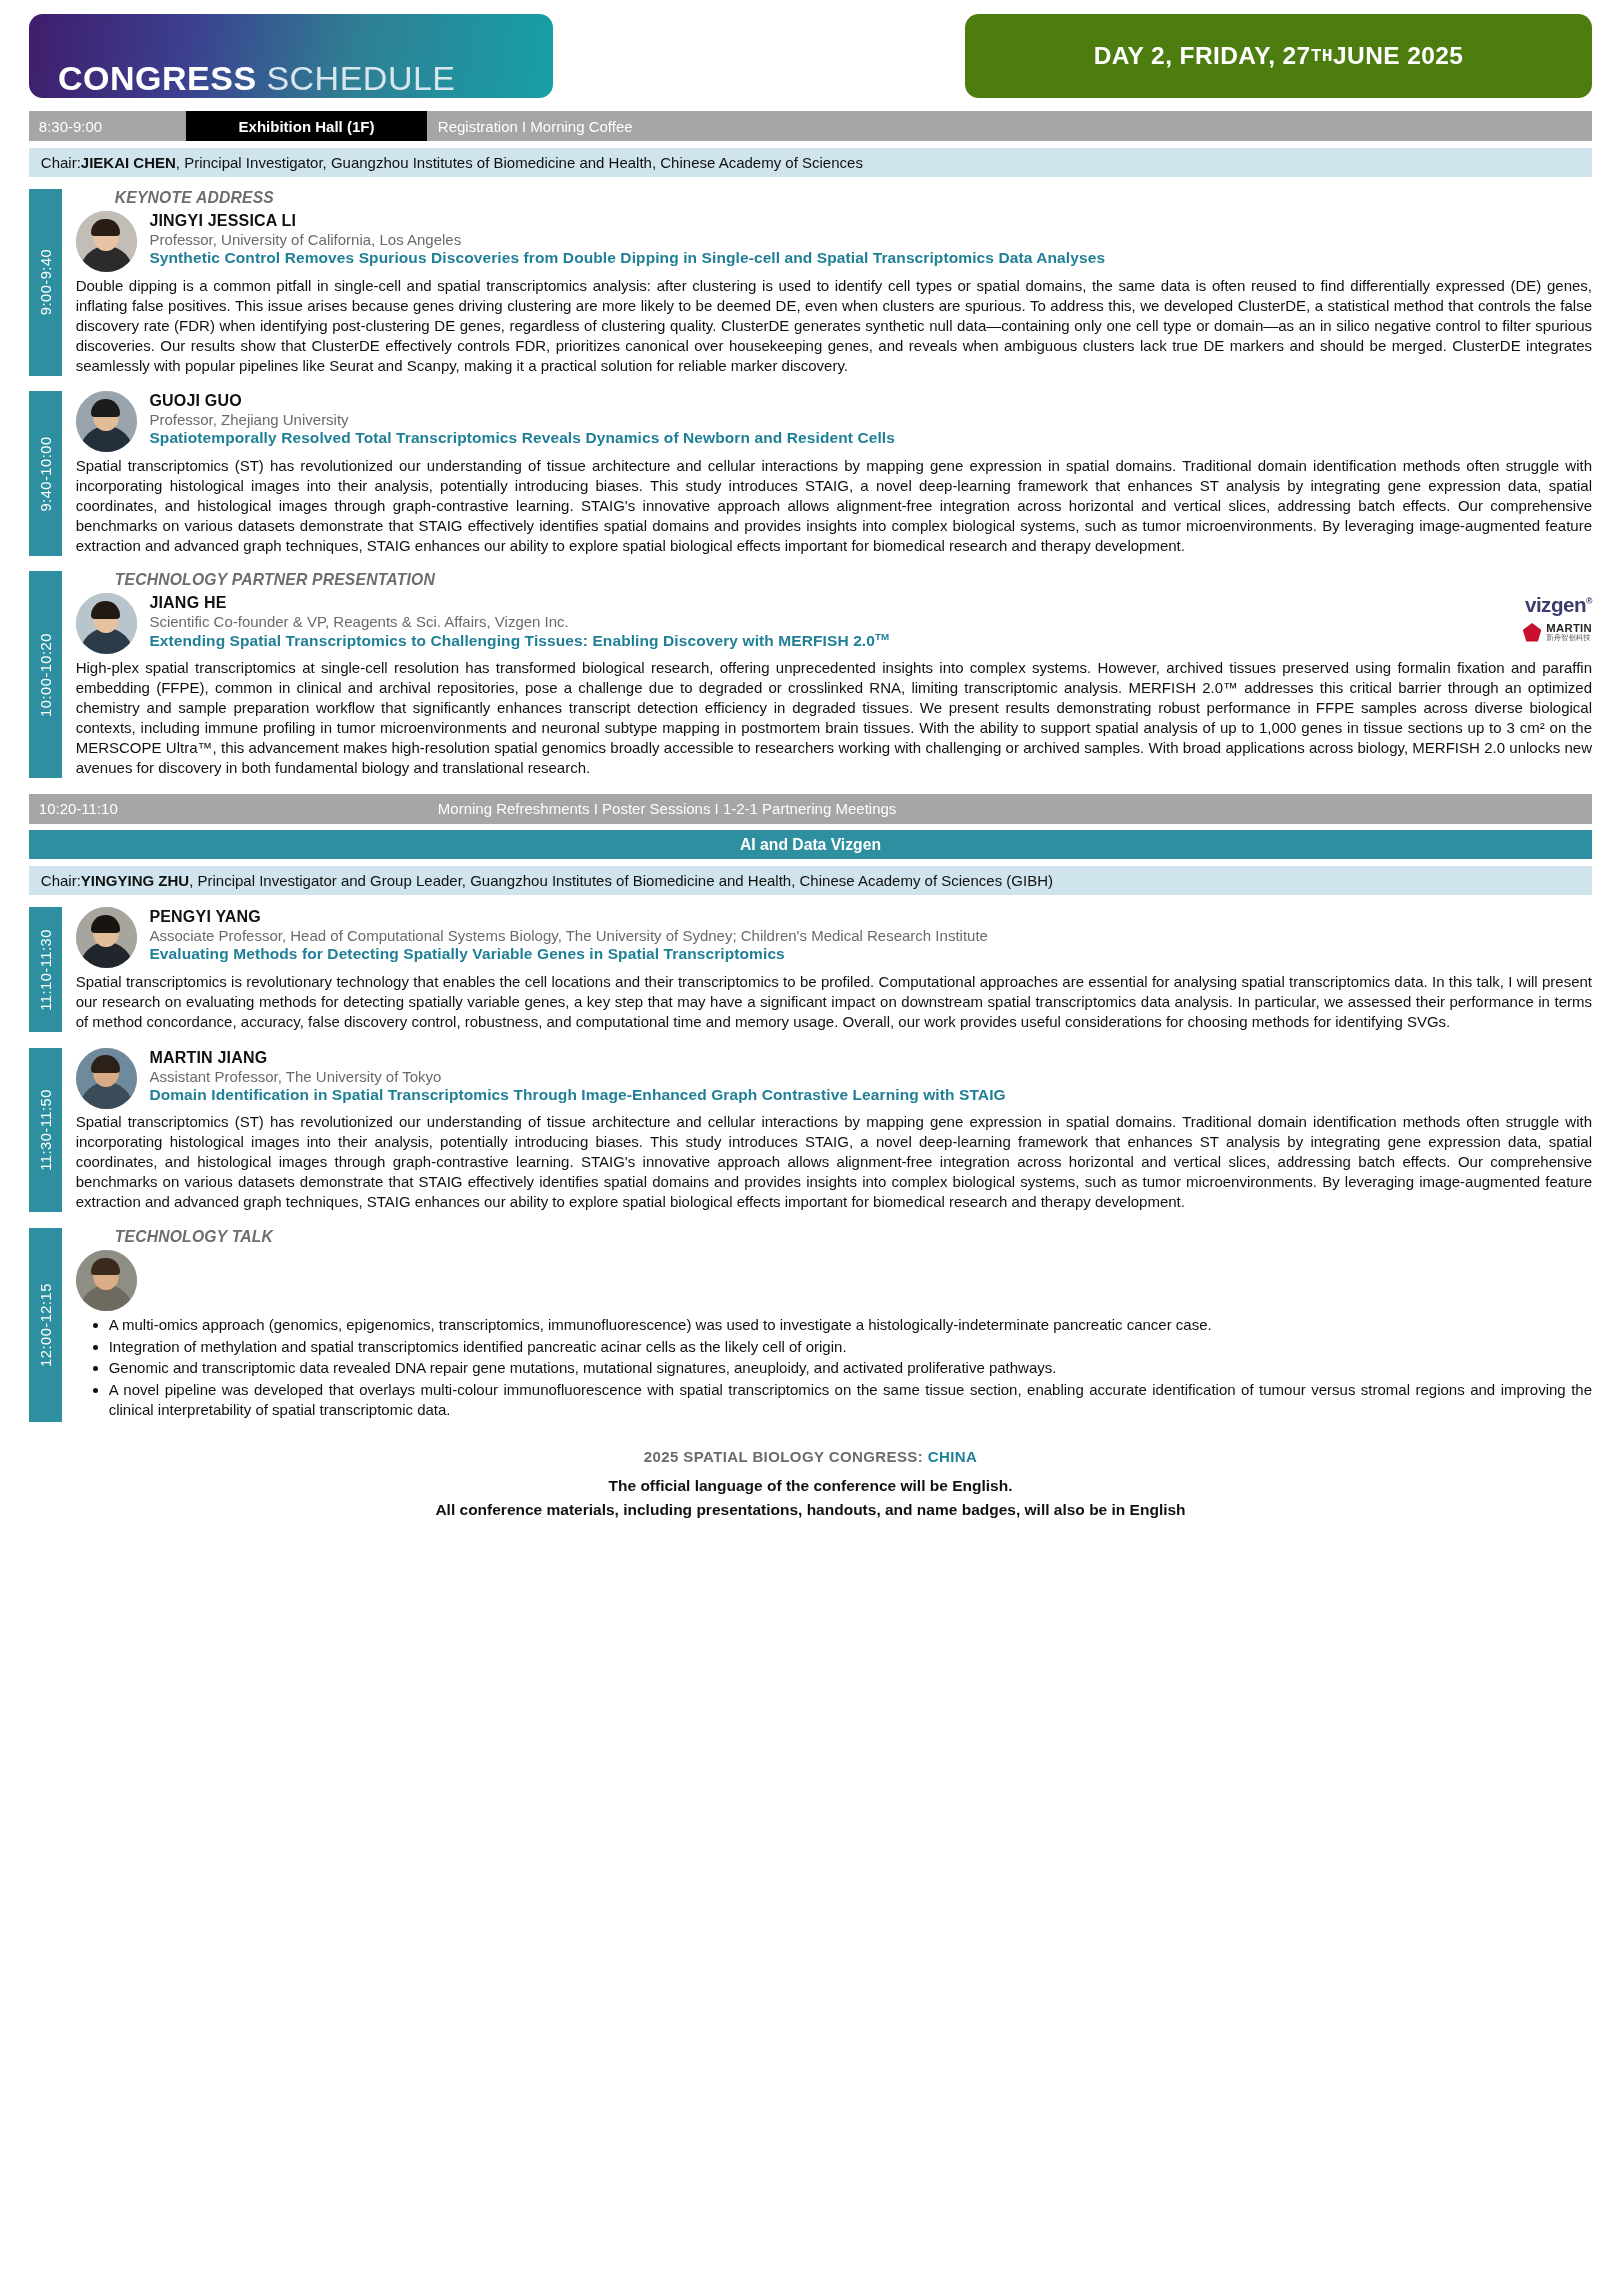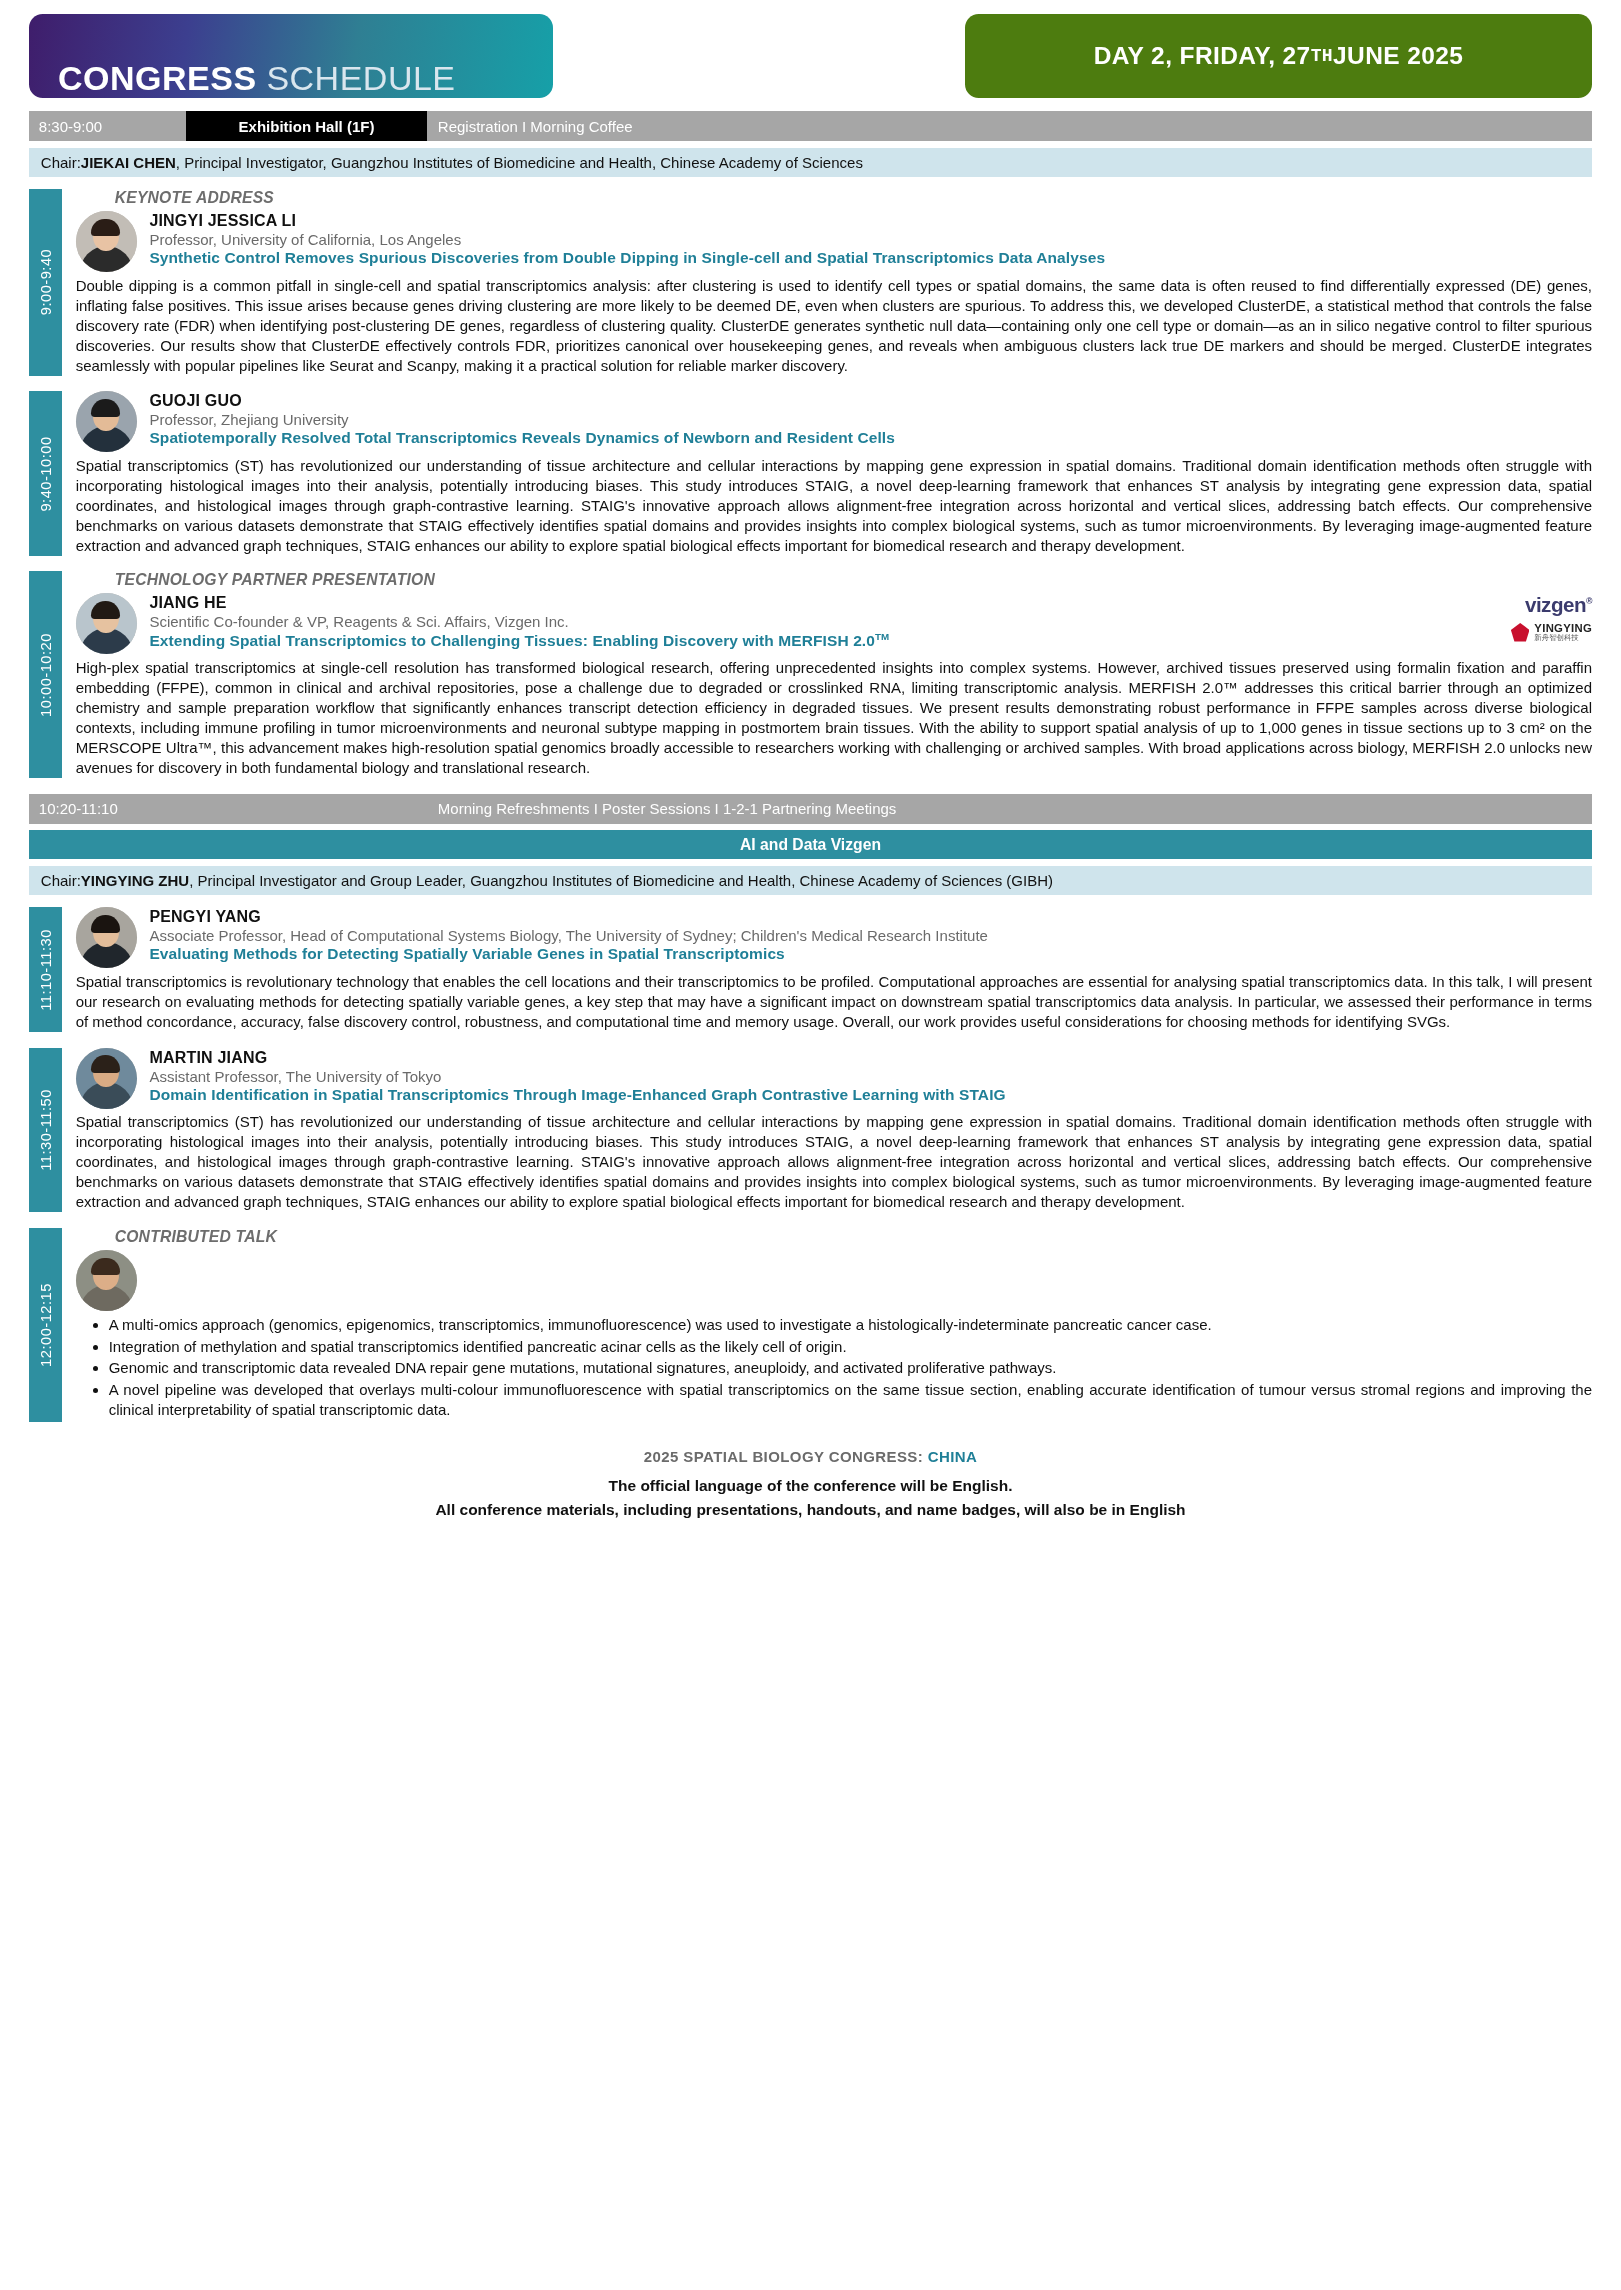--- a/index.html
+++ b/index.html
@@ -362,21 +362,21 @@
         <div class="speaker-meta">
           <div class="speaker-name">JIANG HE</div>
           <div class="speaker-affil">Scientific Co-founder &amp; VP, Reagents &amp; Sci. Affairs, Vizgen Inc.</div>
           <div class="talk-title"><span>Extending Spatial Transcriptomics to Challenging Tissues: Enabling Discovery with MERFISH 2.0</span><sup>TM</sup></div>
         </div>
         <div class="partner-logos">
           <div class="logo-vizgen"><span>vizgen</span><sup>®</sup></div>
           <div class="logo-sinsage">
             <div class="mark"></div>
             <div class="txt">
-              <div class="a">YINGYING</div>
+              <div class="a">MARTIN</div>
               <div class="b">新舟智创科技</div>
             </div>
           </div>
         </div>
       </div>
       <div class="abstract">High-plex spatial transcriptomics at single-cell resolution has transformed biological research, offering unprecedented insights into complex systems. However, archived tissues preserved using formalin fixation and paraffin embedding (FFPE), common in clinical and archival repositories, pose a challenge due to degraded or crosslinked RNA, limiting transcriptomic analysis. MERFISH 2.0™ addresses this critical barrier through an optimized chemistry and sample preparation workflow that significantly enhances transcript detection efficiency in degraded tissues. We present results demonstrating robust performance in FFPE samples across diverse biological contexts, including immune profiling in tumor microenvironments and neuronal subtype mapping in postmortem brain tissues. With the ability to support spatial analysis of up to 1,000 genes in tissue sections up to 3 cm² on the MERSCOPE Ultra™, this advancement makes high-resolution spatial genomics broadly accessible to researchers working with challenging or archived samples. With broad applications across biology, MERFISH 2.0 unlocks new avenues for discovery in both fundamental biology and translational research.</div>
     </div>
   </div>
 
   <div class="break-bar">
@@ -434,21 +434,21 @@
       </div>
       <div class="abstract">Spatial transcriptomics (ST) has revolutionized our understanding of tissue architecture and cellular interactions by mapping gene expression in spatial domains. Traditional domain identification methods often struggle with incorporating histological images into their analysis, potentially introducing biases. This study introduces STAIG, a novel deep-learning framework that enhances ST analysis by integrating gene expression data, spatial coordinates, and histological images through graph-contrastive learning. STAIG's innovative approach allows alignment-free integration across horizontal and vertical slices, addressing batch effects. Our comprehensive benchmarks on various datasets demonstrate that STAIG effectively identifies spatial domains and provides insights into complex biological systems, such as tumor microenvironments. By leveraging image-augmented feature extraction and advanced graph techniques, STAIG enhances our ability to explore spatial biological effects important for biomedical research and therapy development.</div>
     </div>
   </div>
 
   <div class="talk">
     <div class="time-rail">
         <span>12:00-12:15</span>
       </div>
     <div class="talk-body">
-      <div class="talk-kicker">CONTRIBUTED TALK</div>
+      <div class="talk-kicker">TECHNOLOGY TALK</div>
       <div class="speaker-row">
         <div class="avatar">
           <div class="bg" style="background:#8d8f84;"></div>
           <div class="body" style="background:#6e6a60;"></div>
           <div class="face" style="background:#dcae88;"></div>
           <div class="hair" style="background:#3b2a1d;"></div>
         </div>
       </div>
       <ul class="bullets">
         <li>A multi-omics approach (genomics, epigenomics, transcriptomics, immunofluorescence) was used to investigate a histologically-indeterminate pancreatic cancer case.</li>

